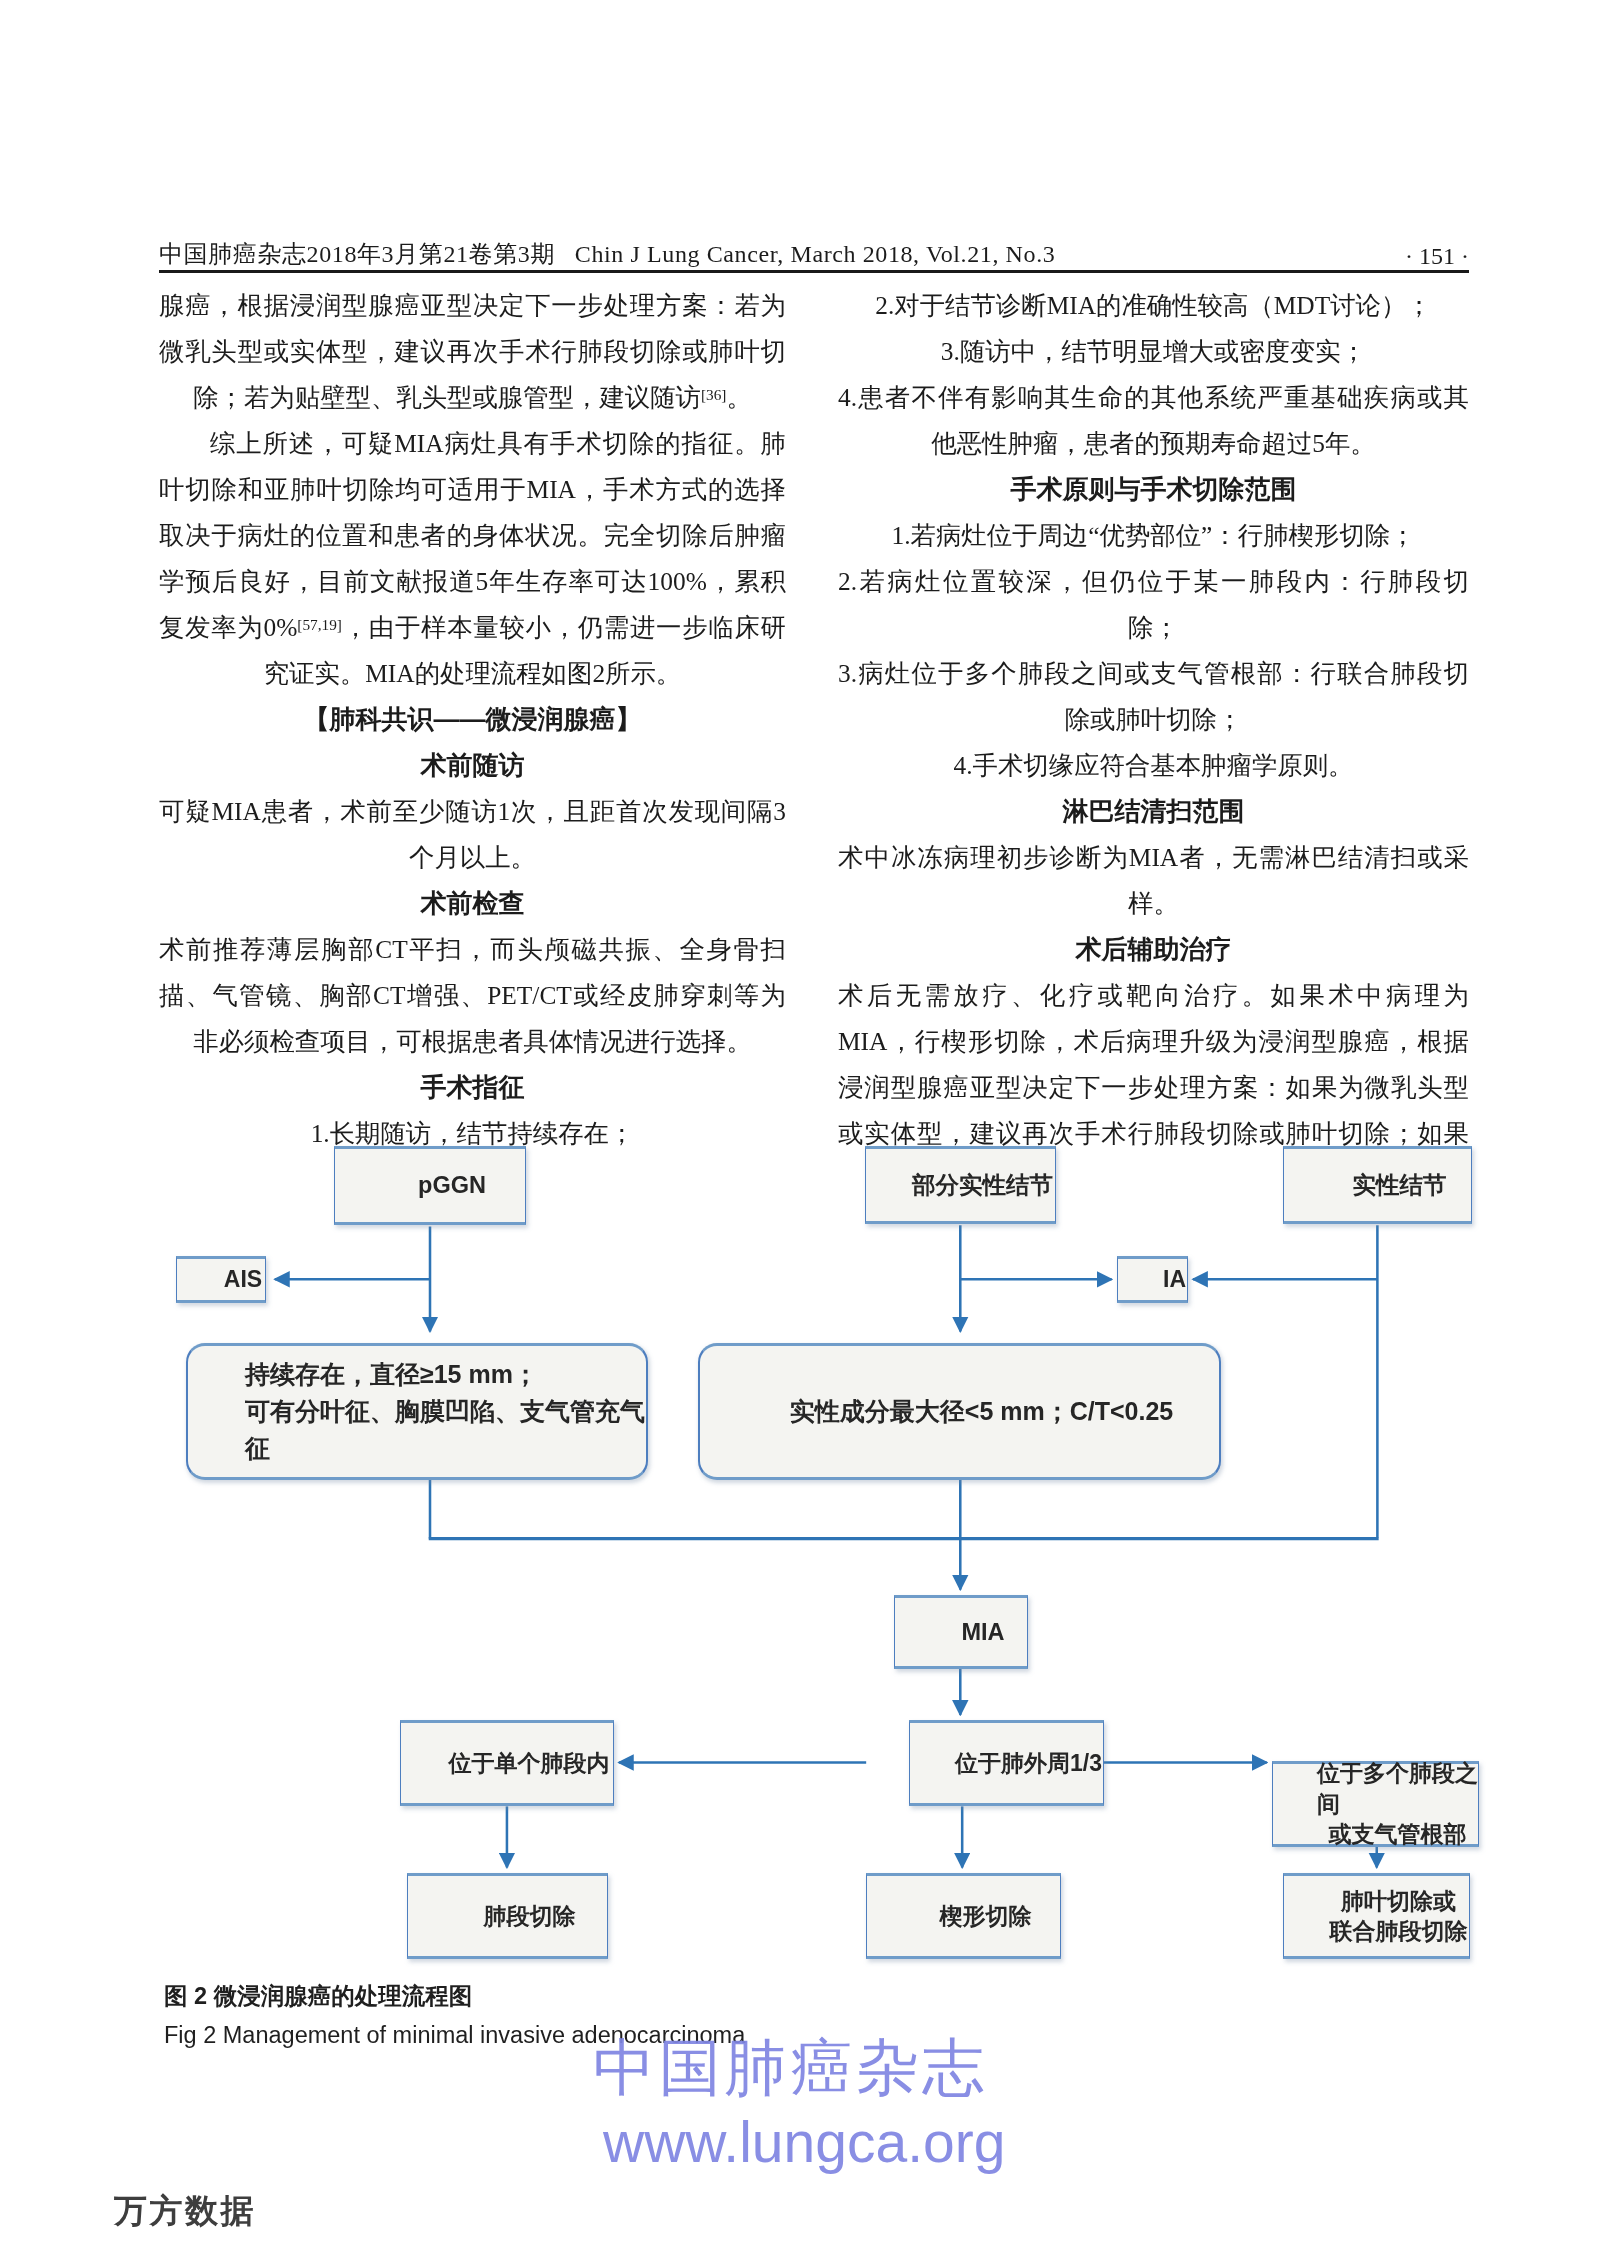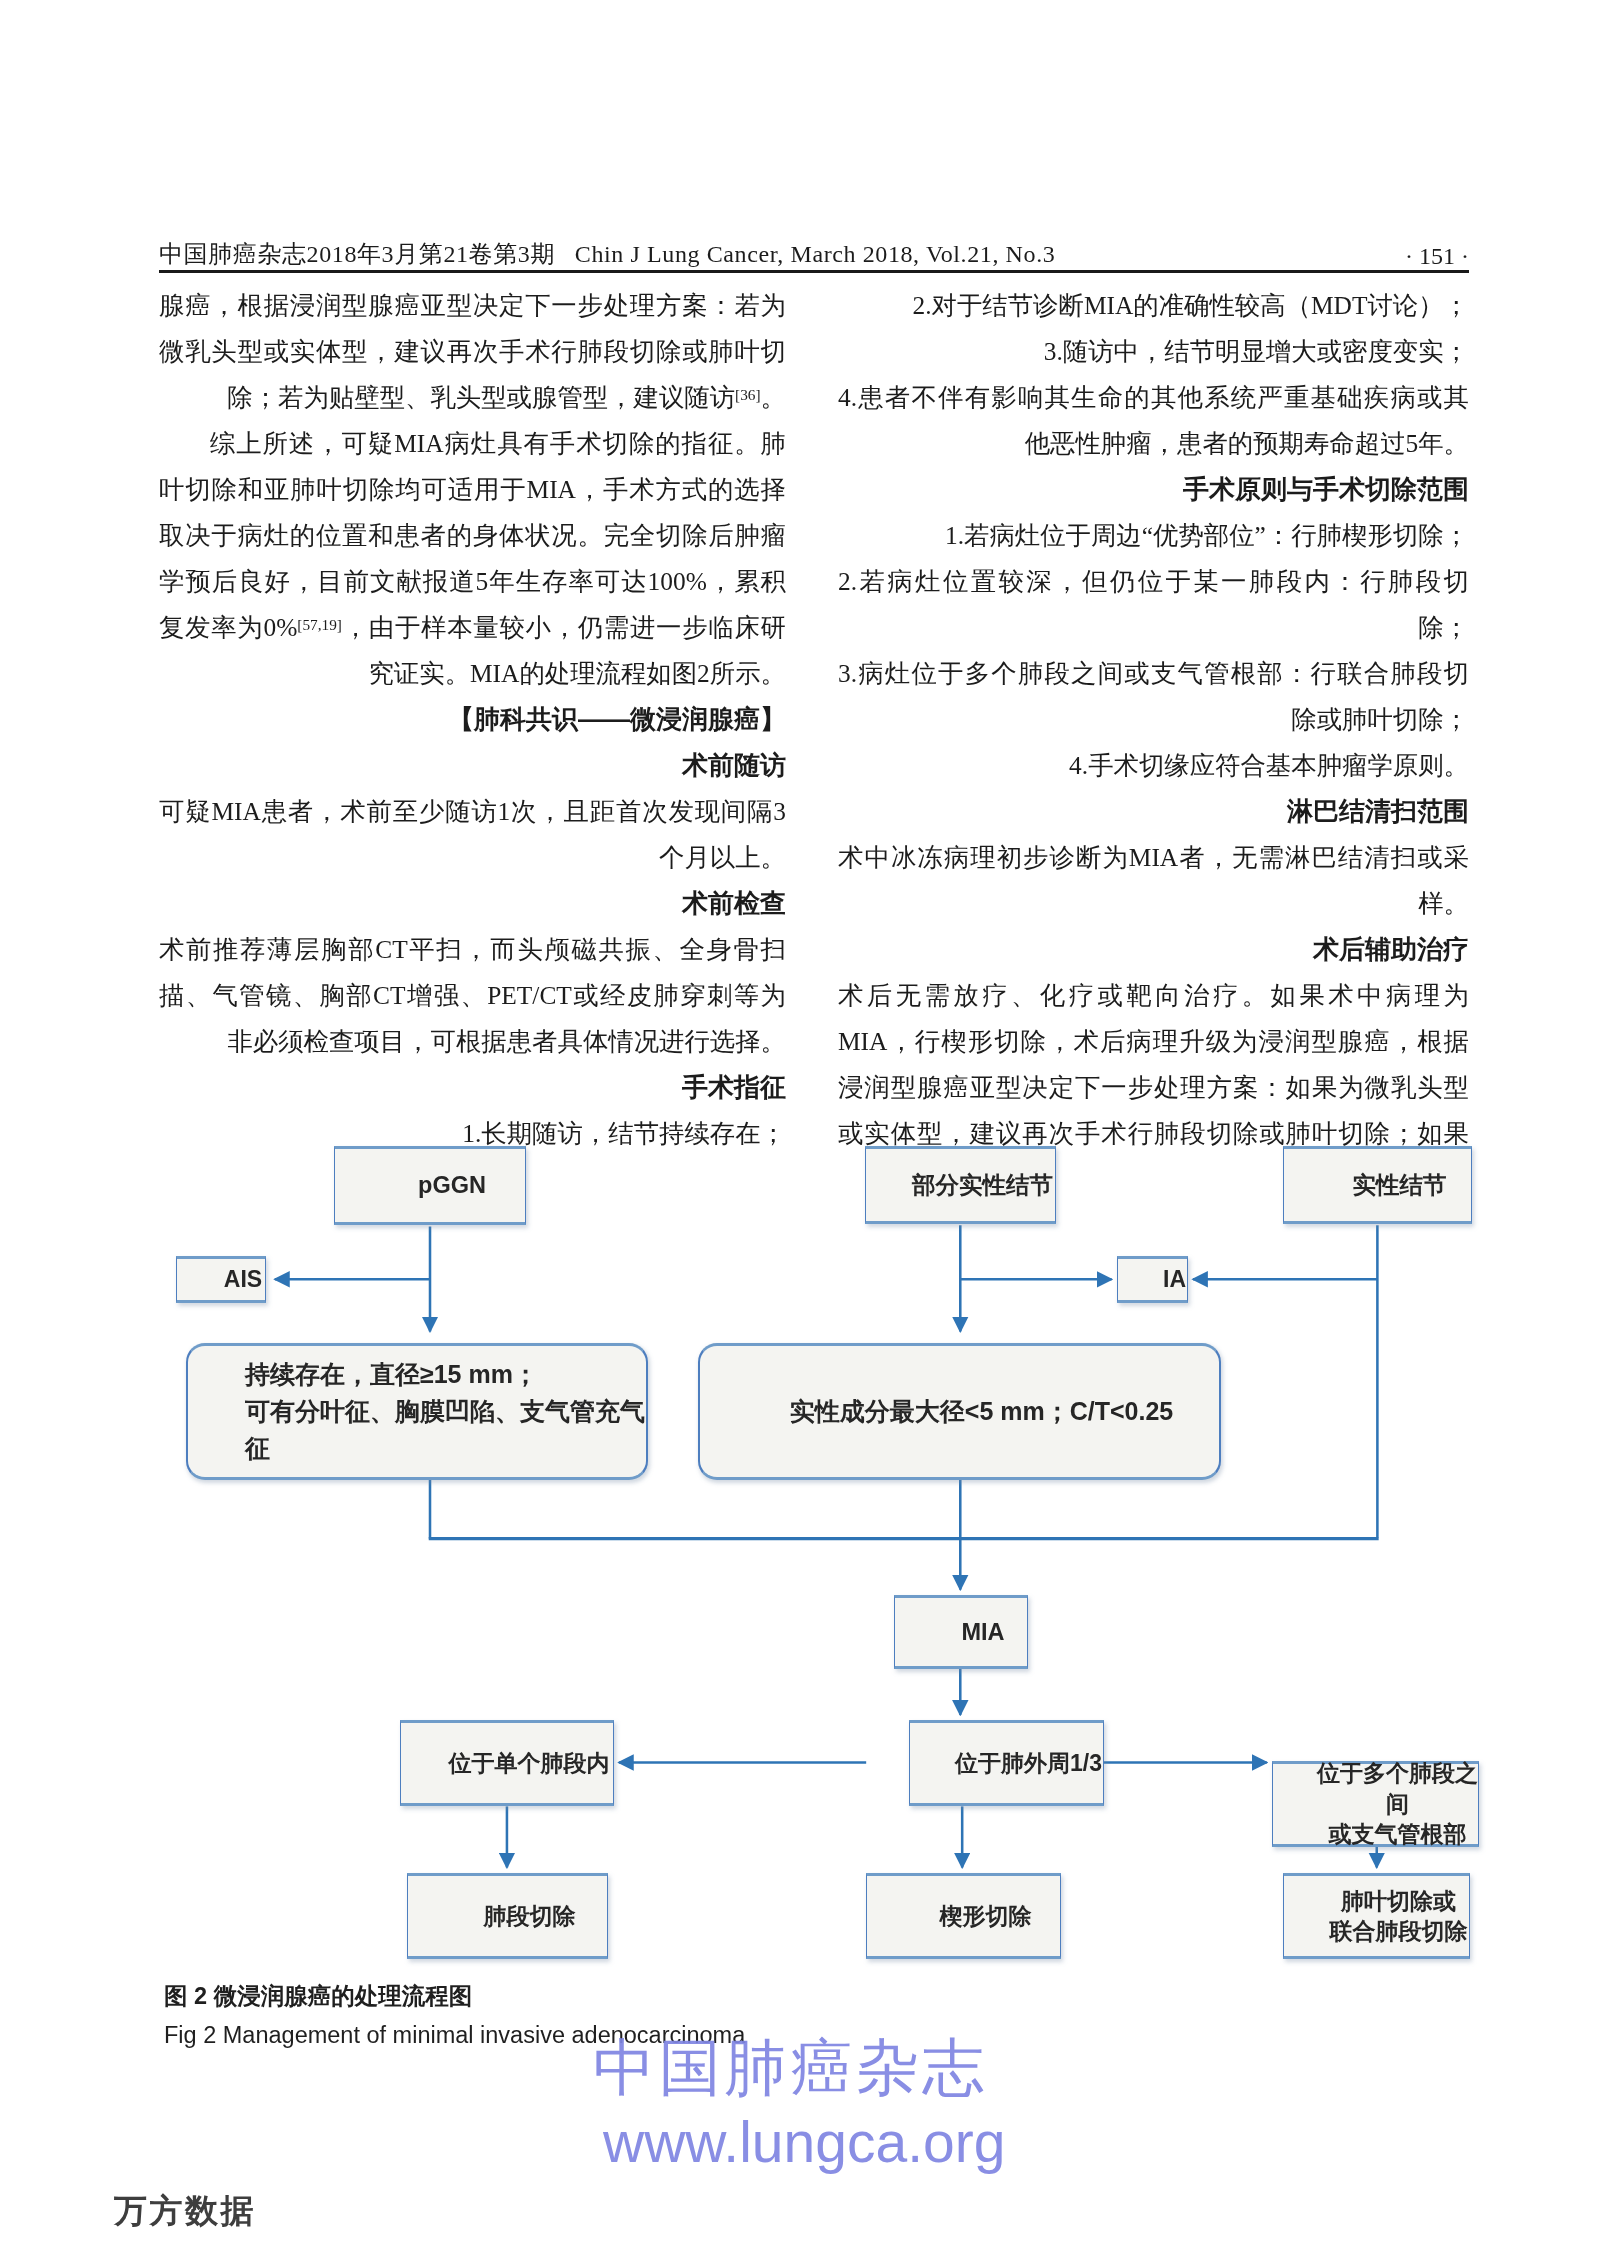--- a/index.html
+++ b/index.html
@@ -8,39 +8,39 @@
     font-family:"Liberation Serif","DejaVu Serif",serif;color:var(--text,#1c1c1c);
   }
   
   .hdr{position:absolute;left:159px;top:238px;width:1310px;display:flex;justify-content:space-between;align-items:flex-end;font-size:24px;}
   .hdr .jl{letter-spacing:0.6px;}
   .rule{position:absolute;left:159px;top:270px;width:1310px;height:3.2px;background:#191919;}
   
   .col{position:absolute;top:282px;font-size:25.4px;line-height:46px;}
   .col.left{left:159px;width:627px;}
   .col.right{left:838px;width:631px;}
-  .ln{height:46px;overflow:hidden;text-align:right;}
+  .ln{height:46px;overflow:hidden;text-align:center;}
   .ln.full{text-align:justify;text-align-last:justify;}
   .ln.ind{text-indent:2em;}
   .ln.hd{font-family:"Liberation Sans","DejaVu Sans",sans-serif;font-weight:bold;font-size:26px;}
   sup{font-size:15.3px;line-height:0;vertical-align:6.4px;}
   
   .flow-svg{position:absolute;left:0;top:0;width:1623px;height:2261px;pointer-events:none;}
   .cl{stroke:var(--arrow,#2E74B5);stroke-width:4;fill:none;}
   .cl.thick{stroke-width:5;}
   .ah{fill:var(--arrow,#2E74B5);}
   .fbox{
     position:absolute;box-sizing:border-box;
     background:var(--box-fill,#F4F4F1);
     border:1.9px solid var(--box-border,#4D7EBF);
     border-top:3.8px solid var(--box-band,#6F9CC9);
     border-bottom:3.8px solid var(--box-band,#6F9CC9);
     display:flex;flex-direction:column;align-items:center;justify-content:center;
     font-family:"Liberation Sans","DejaVu Sans",sans-serif;font-weight:bold;
-    font-size:23.5px;line-height:30.5px;color:#262626;text-align:center;
+    font-size:23.5px;line-height:30.5px;color:#262626;text-align:left;
     box-shadow:1.9px 2.5px 4.5px rgba(120,140,165,.35);
     padding-left:44px;
   }
   .rbox{border-radius:19px;border-width:2.5px;border-top-width:3.8px;border-bottom-width:3.8px;font-size:25px;line-height:37px;}
   .rbox.lalign{align-items:flex-start;padding-left:57px;text-align:left;}
   
   .cap1{position:absolute;left:164px;top:1980px;font-family:"Liberation Sans","DejaVu Sans",sans-serif;font-weight:bold;font-size:23.5px;color:#1f1f1f;}
   .cap2{position:absolute;left:164px;top:2022px;font-family:"Liberation Sans","DejaVu Sans",sans-serif;font-size:23.5px;color:#1f1f1f;}
   .wm1{position:absolute;left:593px;top:2026px;font-family:"Liberation Sans","DejaVu Sans",sans-serif;font-size:62px;letter-spacing:3.8px;color:var(--watermark,#7F85E2);opacity:.92;}
   .wm2{position:absolute;left:603px;top:2109px;font-family:"Liberation Sans","DejaVu Sans",sans-serif;font-size:57px;color:var(--watermark,#7F85E2);opacity:.92;}

